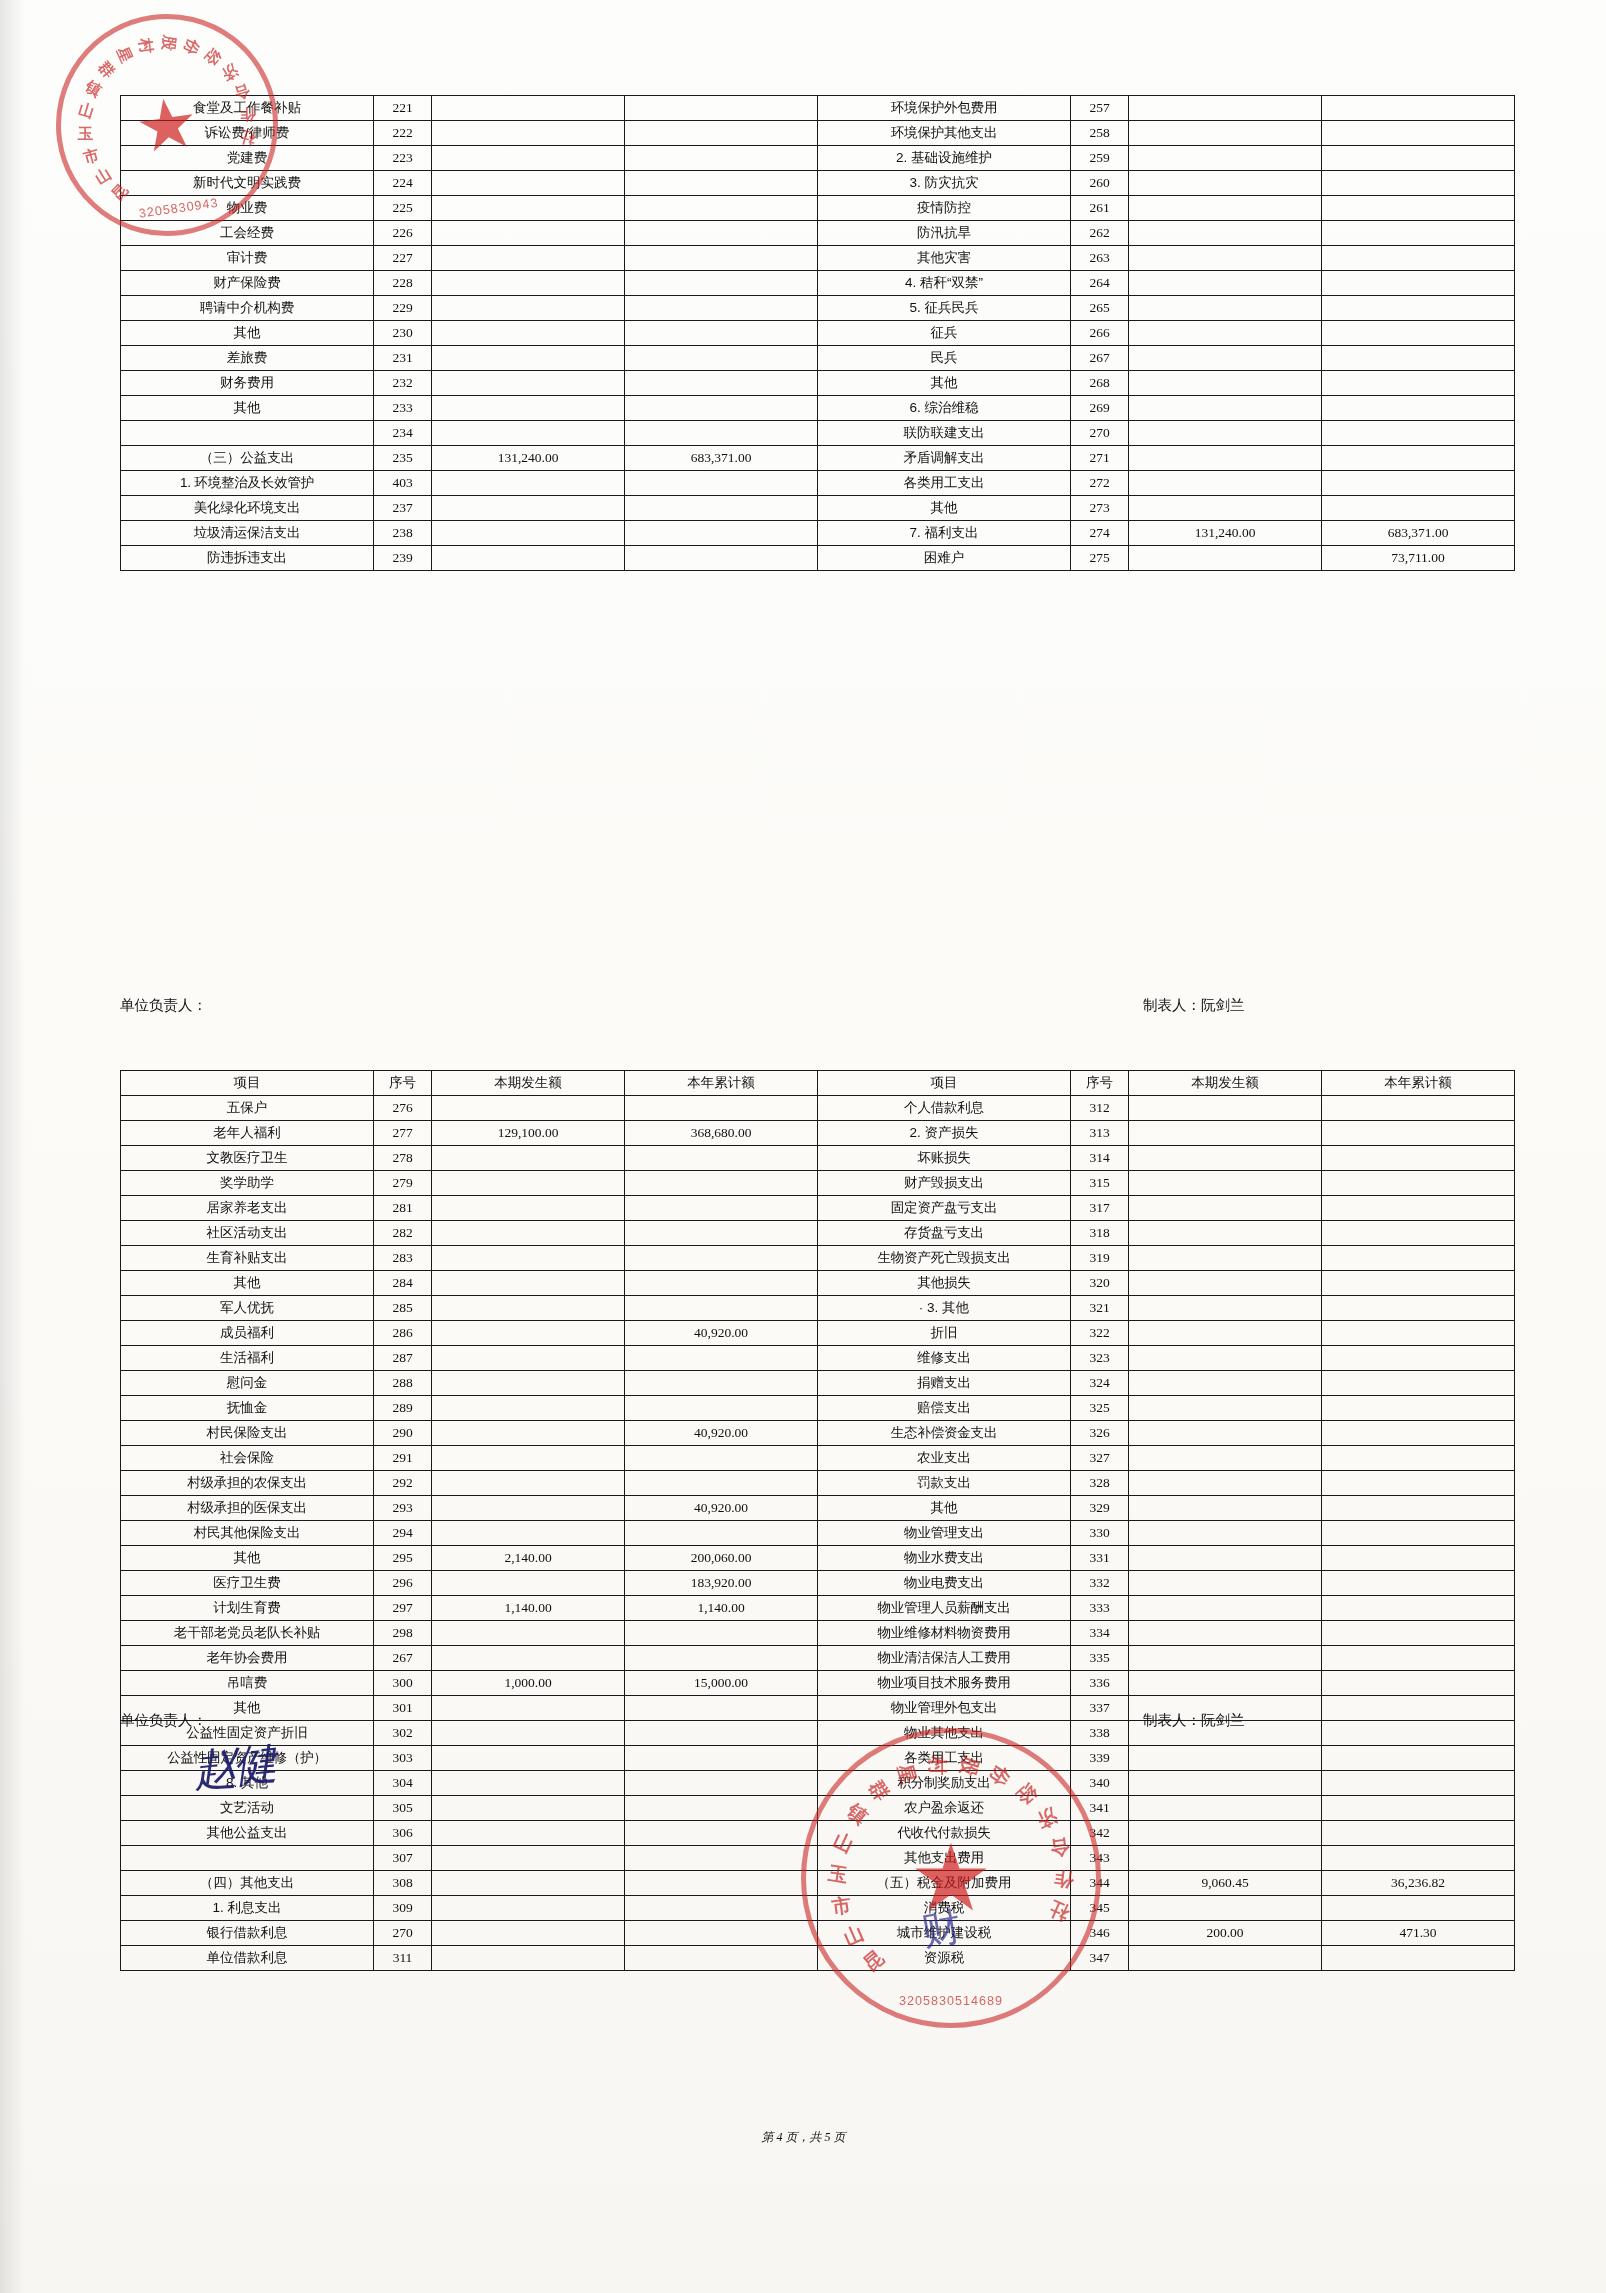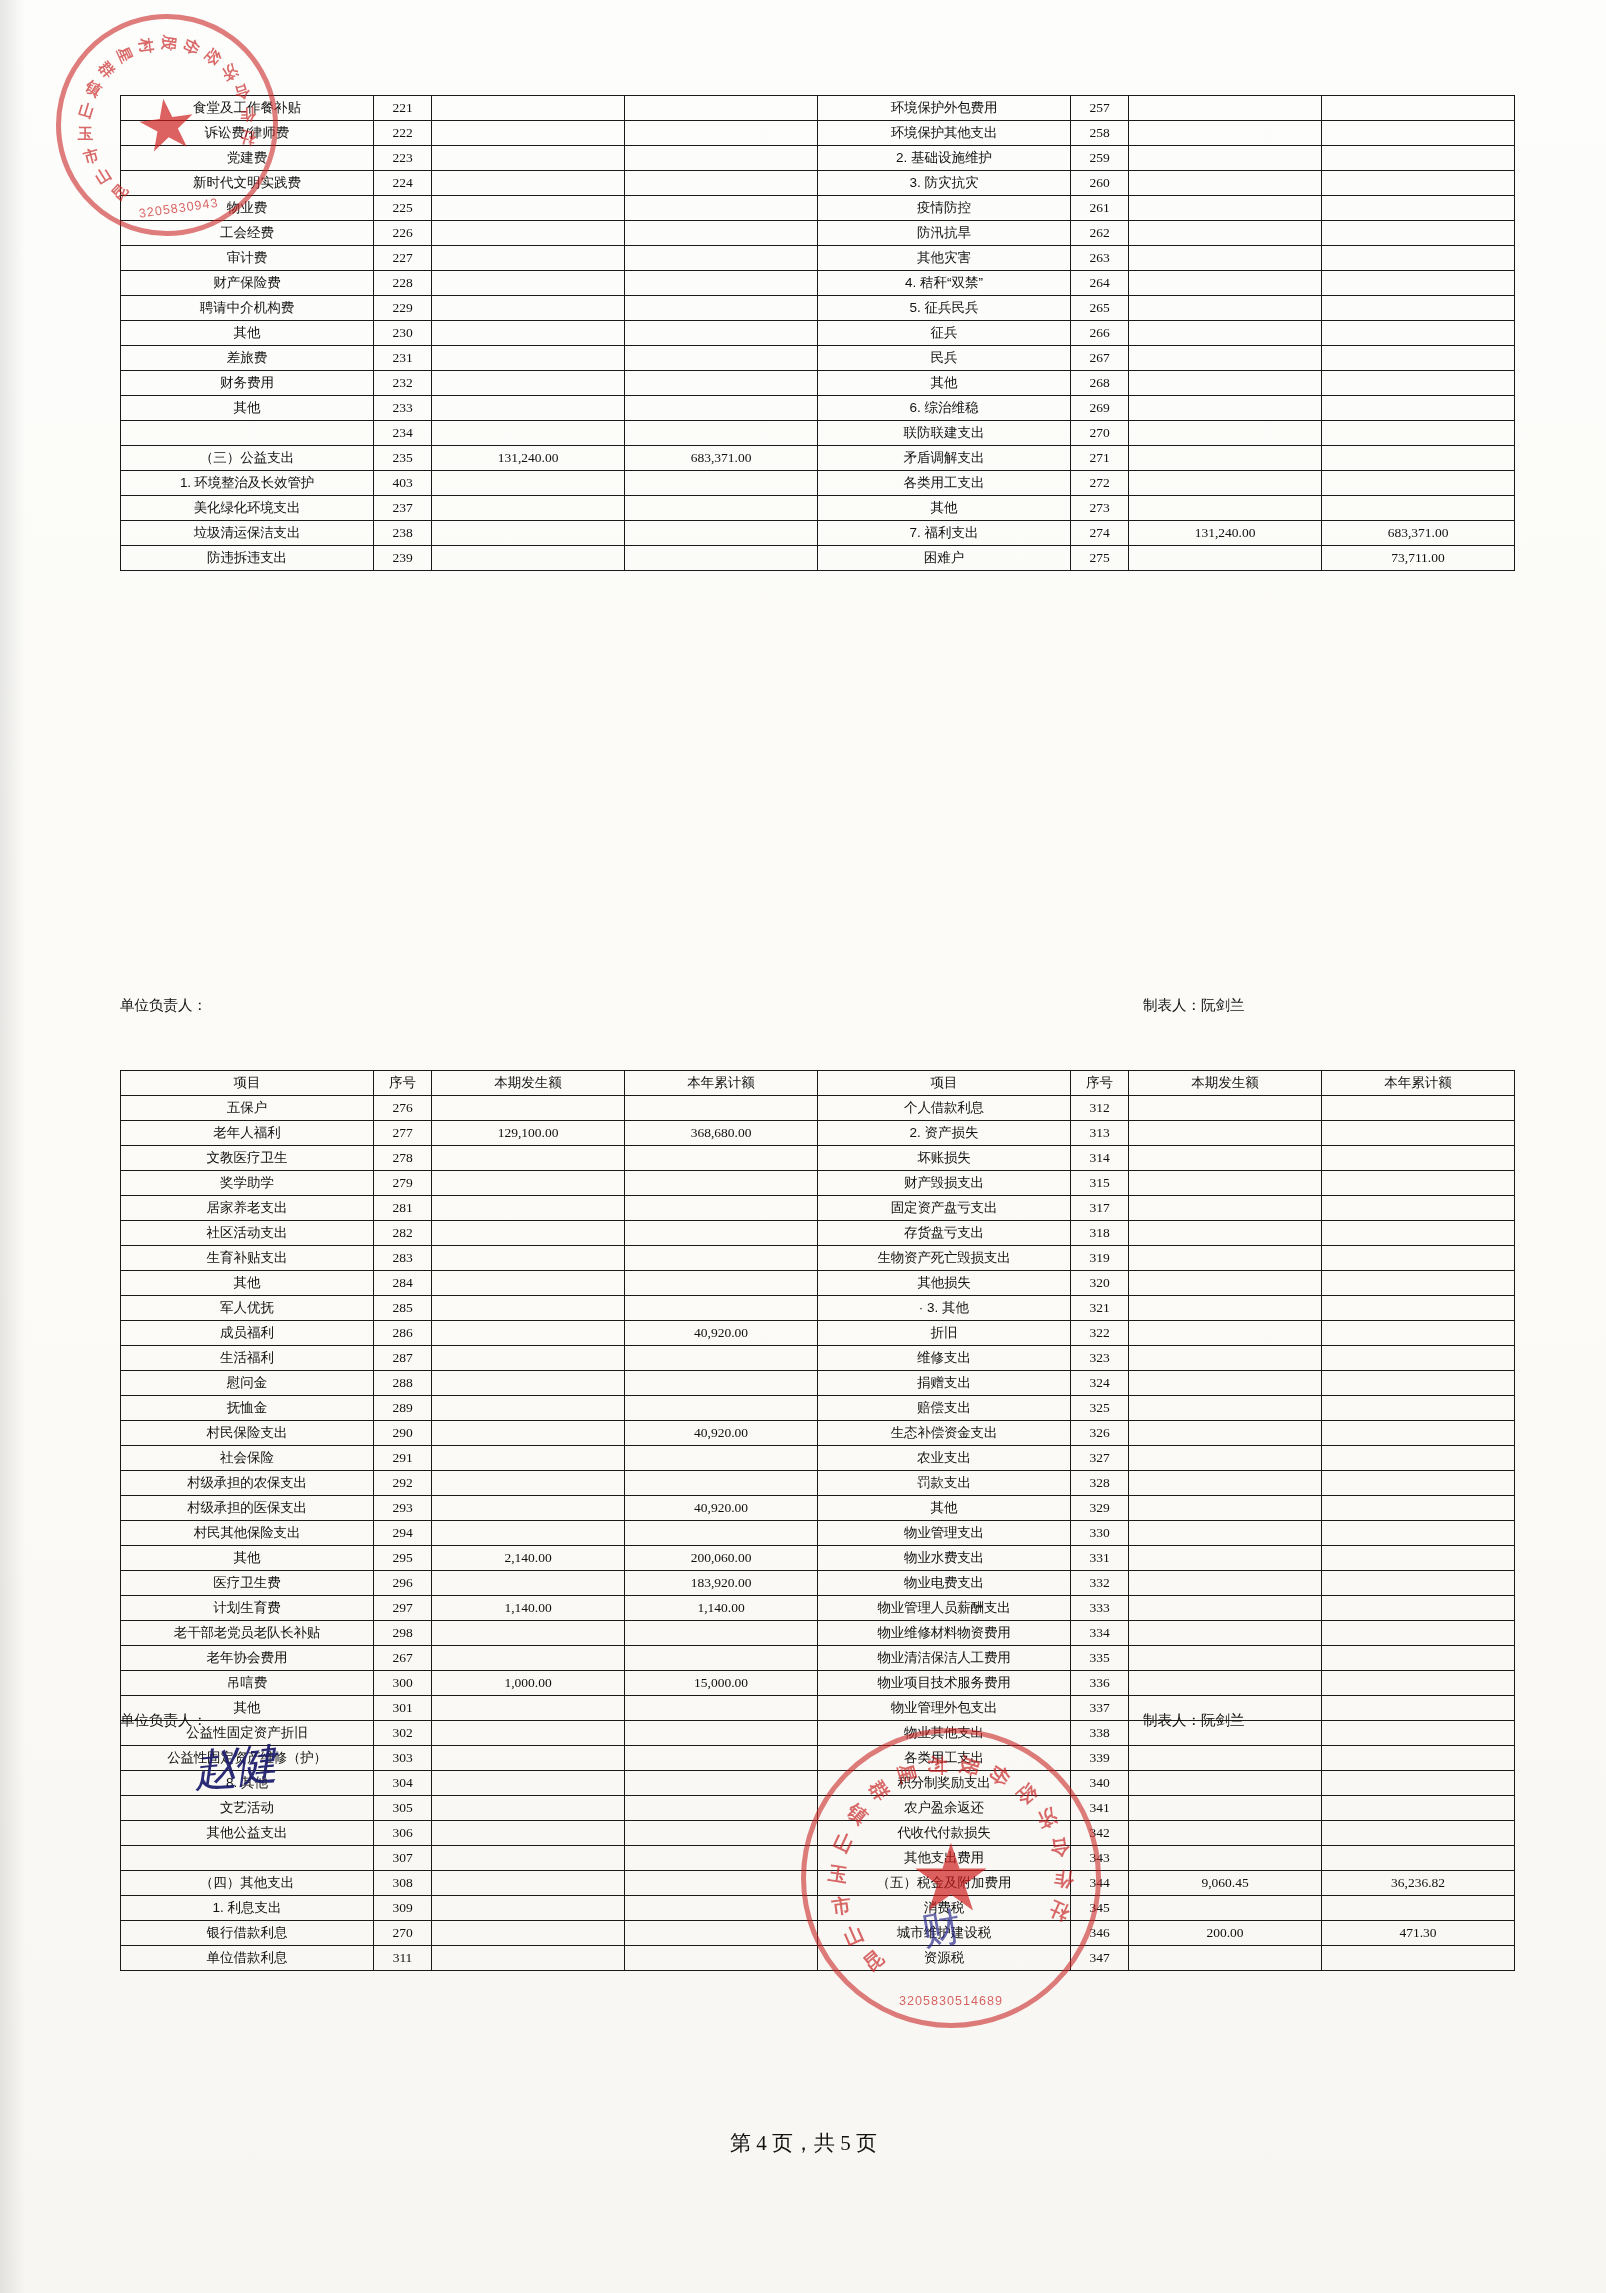--- a/index.html
+++ b/index.html
@@ -55,22 +55,23 @@
     font-size:14.5px;
     color:#111;
   }
   #sig1{left:120px;top:996px;width:1371px;}
   #sig2{left:120px;top:1711px;width:1371px;}
   .sig-row .left{position:absolute;left:0;}
   .sig-row .right{position:absolute;left:1023px;}
 
   .footer{
     position:absolute;left:0;right:0;top:2129px;
-    text-align:center;font-size:21px;color:#111;
+    text-align:center;font-size:12px;color:#111;
     font-family:"Liberation Serif",serif;
+    font-style:italic;
   }
 
   
   .handsig{
     position:absolute;
     font-family:"Liberation Serif",serif;
     color:#1a1a6b;
     font-size:44px;
     font-style:italic;
     transform:rotate(-6deg);

